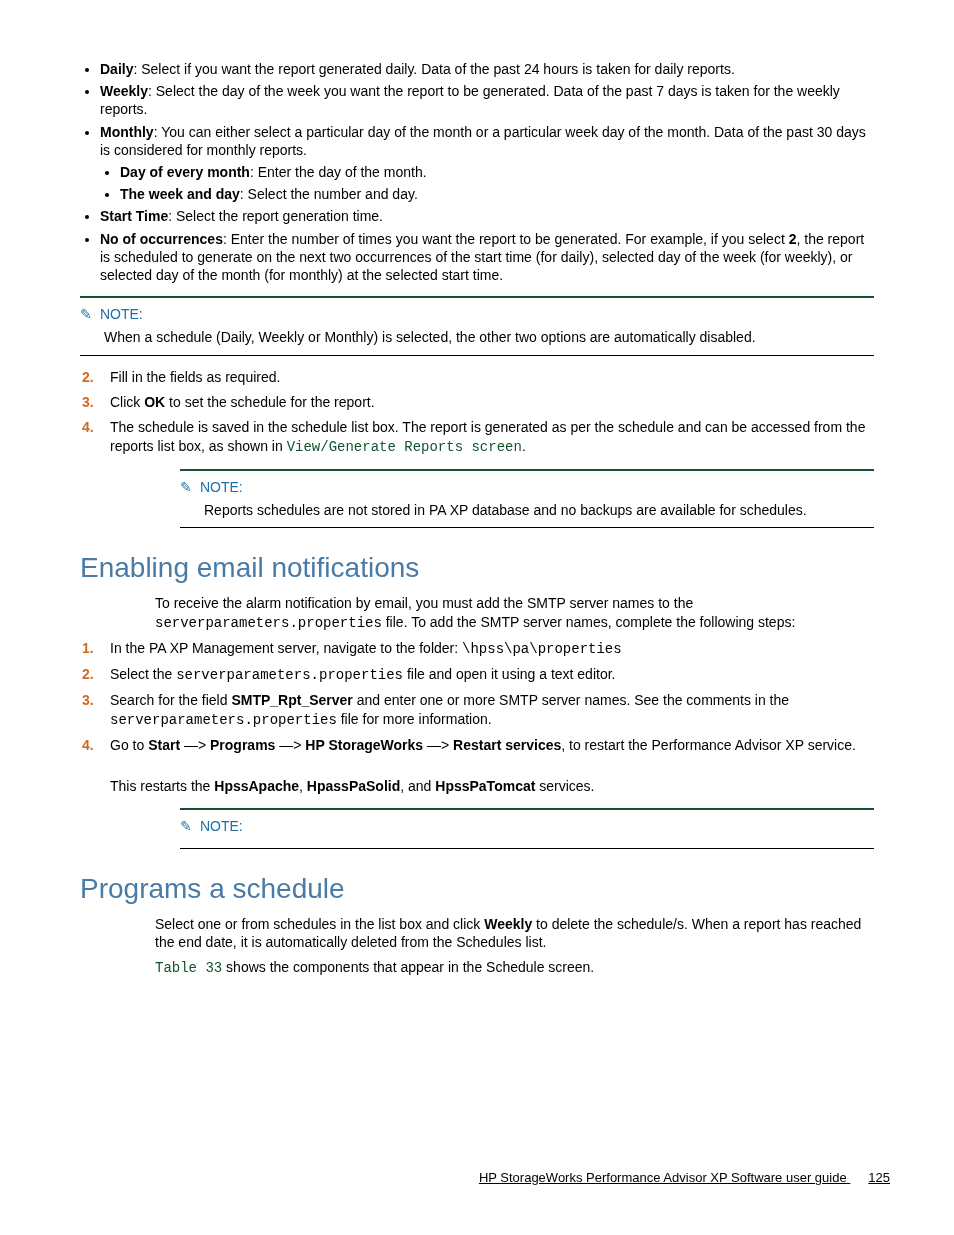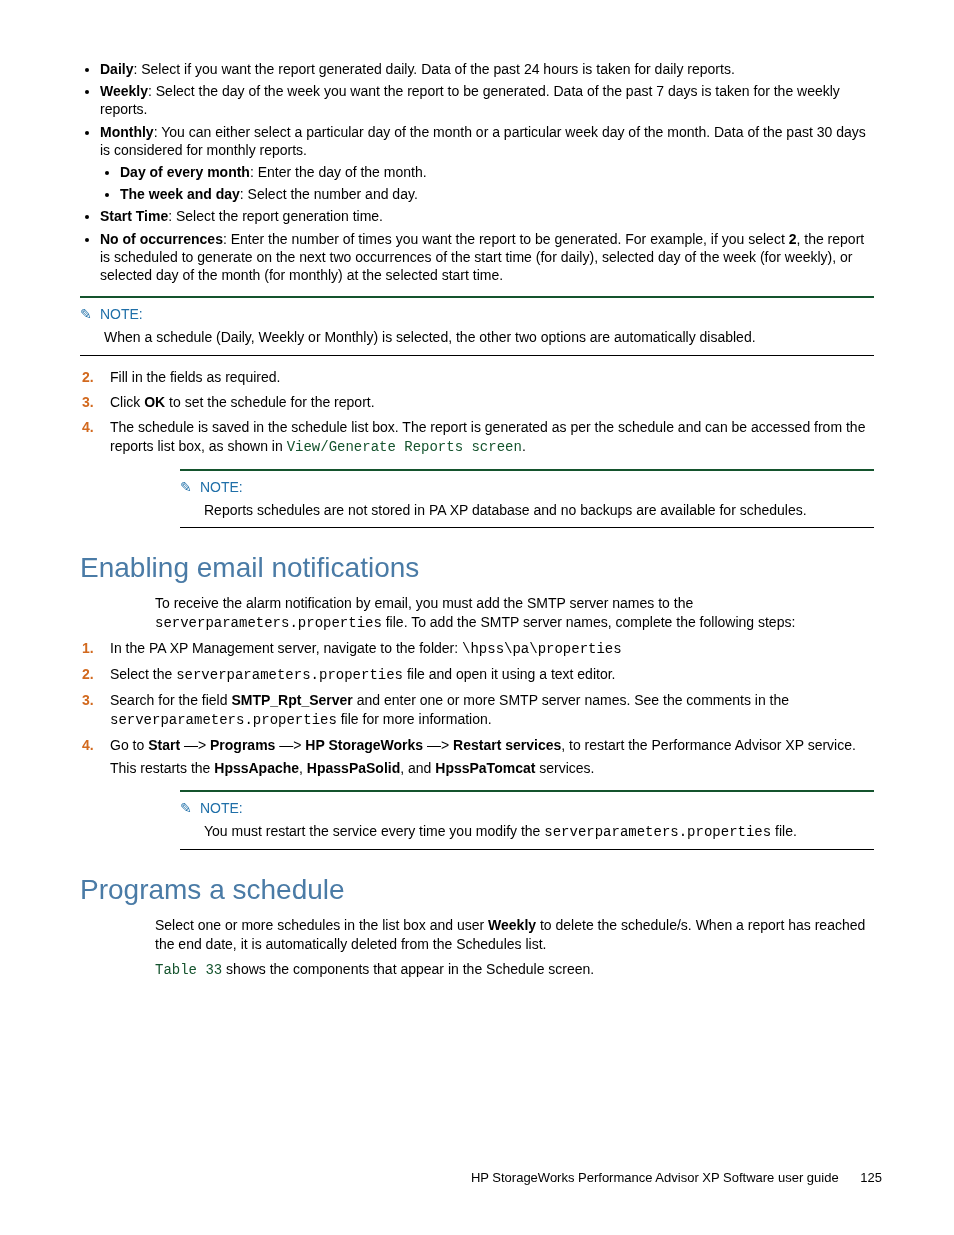--- a/index.html
+++ b/index.html
@@ -92,28 +92,29 @@
   .mono {
     font-family: "Courier New", Courier, monospace;
   }
   .link {
     color: #14532d;
     font-family: Liberation Mono, monospace;
   }
   .footer {
     position: absolute;
     bottom: 50px;
-    right: 72px;
+    right: 64px;
     font-size: 13px;
+    text-decoration: underline;
   }
   .footer .page-num {
     margin-left: 18px;
   }
   .ol-sub-para {
-    margin-top: 4px;
+    margin-top: 22px;
   }
 </style>
 </head>
 <body>
 
 <div class="page">
 
   <ul class="bullet-list indent-1">
     <li>
       <span class="bold">Daily</span><span>: Select if you want the report generated daily. Data of the past 24 hours is taken for daily reports.</span>
@@ -188,28 +189,25 @@
         <span>This restarts the </span><span class="bold">HpssApache</span><span>, </span><span class="bold">HpassPaSolid</span><span>, and </span><span class="bold">HpssPaTomcat</span><span> services.</span>
       </div>
     </li>
   </ol>
 
   <div class="note-block indent-ol" style="margin-left:100px;">
     <div class="note-header">
       <span class="icon">✎</span>
       <span>NOTE:</span>
     </div>
-    <div class="note-body">
-      <span>You must restart the service every time you modify the </span><span class="mono">serverparameters.properties</span><span> file.</span>
-    </div>
   </div>
 
   <h2 class="section">Programs a schedule</h2>
   <div class="body-para">
-    <span>Select one or more schedules in the list box and user </span><span class="bold">Weekly</span><span> to delete the schedule/s. When a report has reached the end date, it is automatically deleted from the Schedules list.</span>
+    <span>Select one or from schedules in the list box and click </span><span class="bold">Weekly</span><span> to delete the schedule/s. When a report has reached the end date, it is automatically deleted from the Schedules list.</span>
   </div>
 
   <div class="body-para">
     <span class="link">Table 33</span><span> shows the components that appear in the Schedule screen.</span>
   </div>
 
 </div>
 
 <div class="footer">
   <span>HP StorageWorks Performance Advisor XP Software user guide</span>

